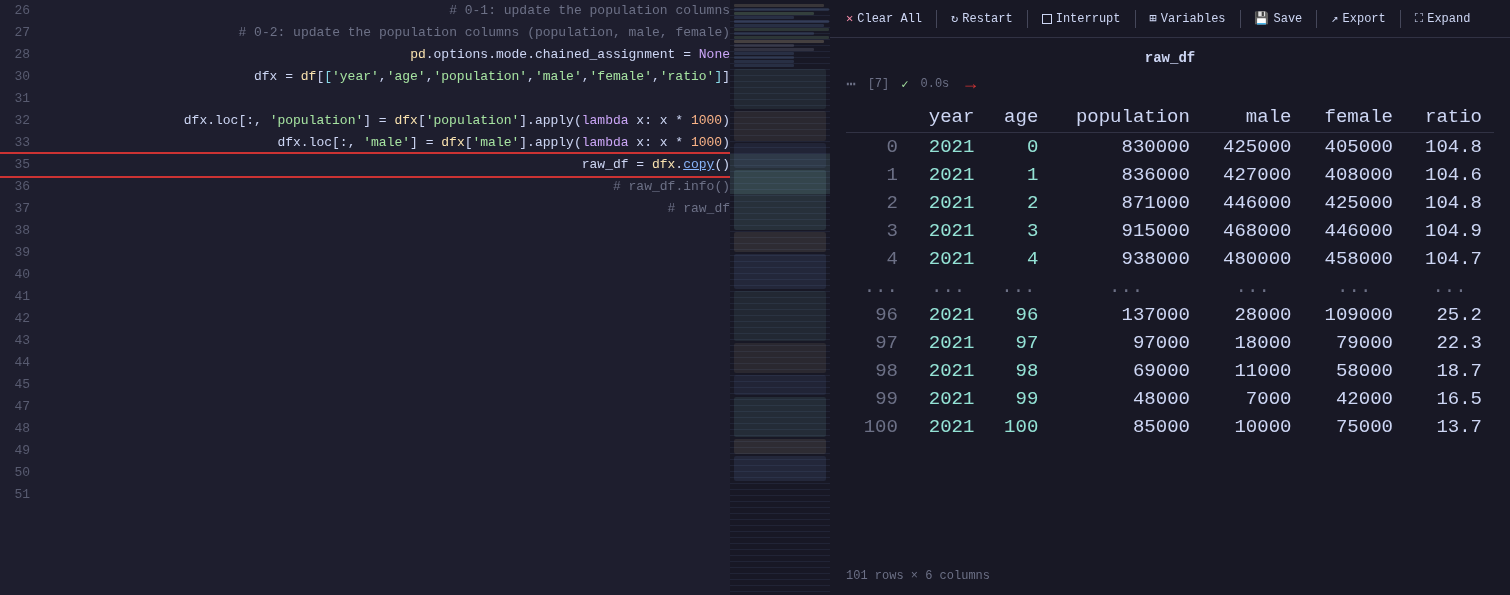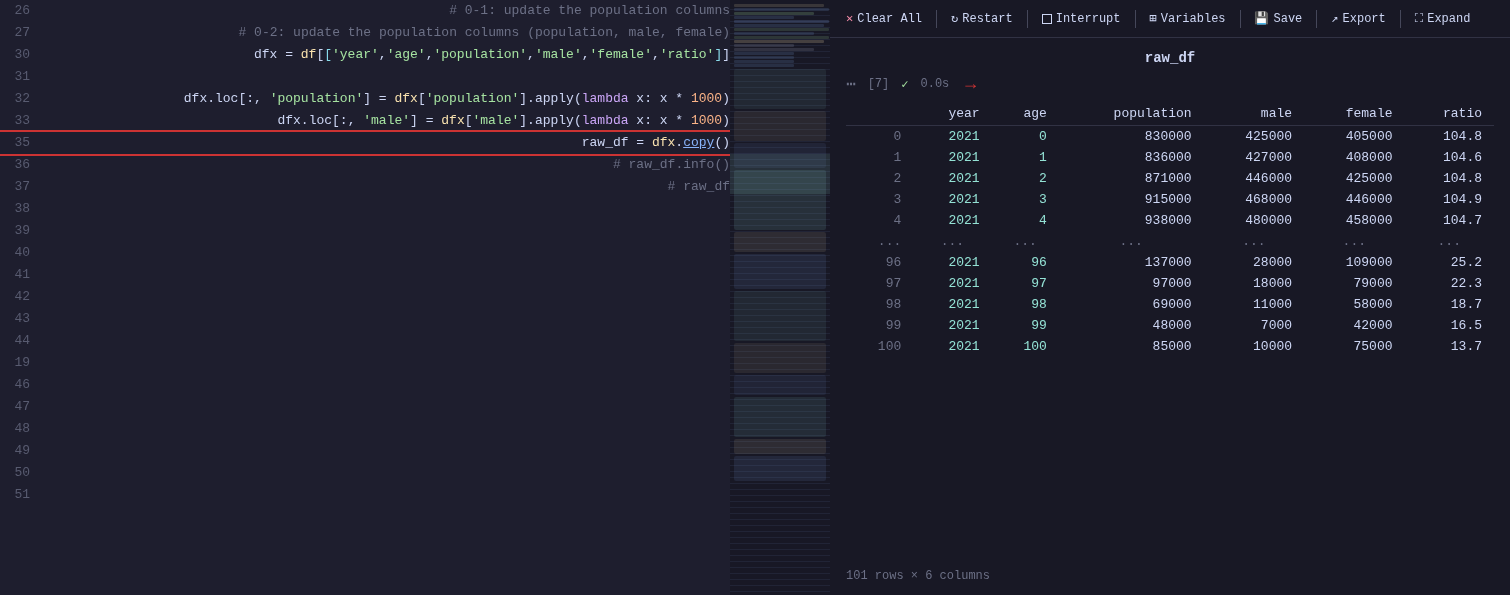--- a/index.html
+++ b/index.html
@@ -159,21 +159,21 @@
     }
 
     
     .df-table-wrapper {
       overflow: hidden;
       flex: 1;
     }
     .df-table {
       width: 100%;
       border-collapse: collapse;
-      font-size: 13px;
+      font-size: 19px;
     }
     .df-table th {
       color: #cdd6f4;
       font-weight: normal;
       padding: 4px 12px;
       text-align: right;
       border-bottom: 1px solid #313244;
     }
     .df-table th.index-col { color: #6c7086; min-width: 40px; }
     .df-table td {
@@ -217,20 +217,24 @@
   <div class="code-line">
     <span class="line-number">26</span>
     <span class="code-content comment"># 0-1: update the population columns</span>
   </div>
 
   <div class="code-line">
     <span class="line-number">27</span>
     <span class="code-content comment"># 0-2: update the population columns (population, male, female)</span>
   </div>
 
+  <div class="code-line">
+    <span class="line-number">28</span>
+    <span class="code-content"><span class="yellow">pd</span>.options.mode.chained_assignment = <span class="kw">None</span></span>
+  </div>
 
 
   <div class="code-line">
     <span class="line-number">30</span>
     <span class="code-content"><span class="var">dfx</span> = <span class="yellow">df</span>[<span class="op">[</span><span class="str">'year'</span>,<span class="str">'age'</span>,<span class="str">'population'</span>,<span class="str">'male'</span>,<span class="str">'female'</span>,<span class="str">'ratio'</span><span class="op">]</span>]</span>
   </div>
 
   <div class="code-line">
     <span class="line-number">31</span>
     <span class="code-content"></span>
@@ -284,25 +288,21 @@
     </div>
   <div class="code-line">
       <span class="line-number">43</span>
       <span class="code-content"></span>
     </div>
   <div class="code-line">
       <span class="line-number">44</span>
       <span class="code-content"></span>
     </div>
   <div class="code-line">
-      <span class="line-number">19</span>
-      <span class="code-content"></span>
-    </div>
-  <div class="code-line">
-      <span class="line-number">46</span>
+      <span class="line-number">45</span>
       <span class="code-content"></span>
     </div>
   <div class="code-line">
       <span class="line-number">47</span>
       <span class="code-content"></span>
     </div>
   <div class="code-line">
       <span class="line-number">48</span>
       <span class="code-content"></span>
     </div>

